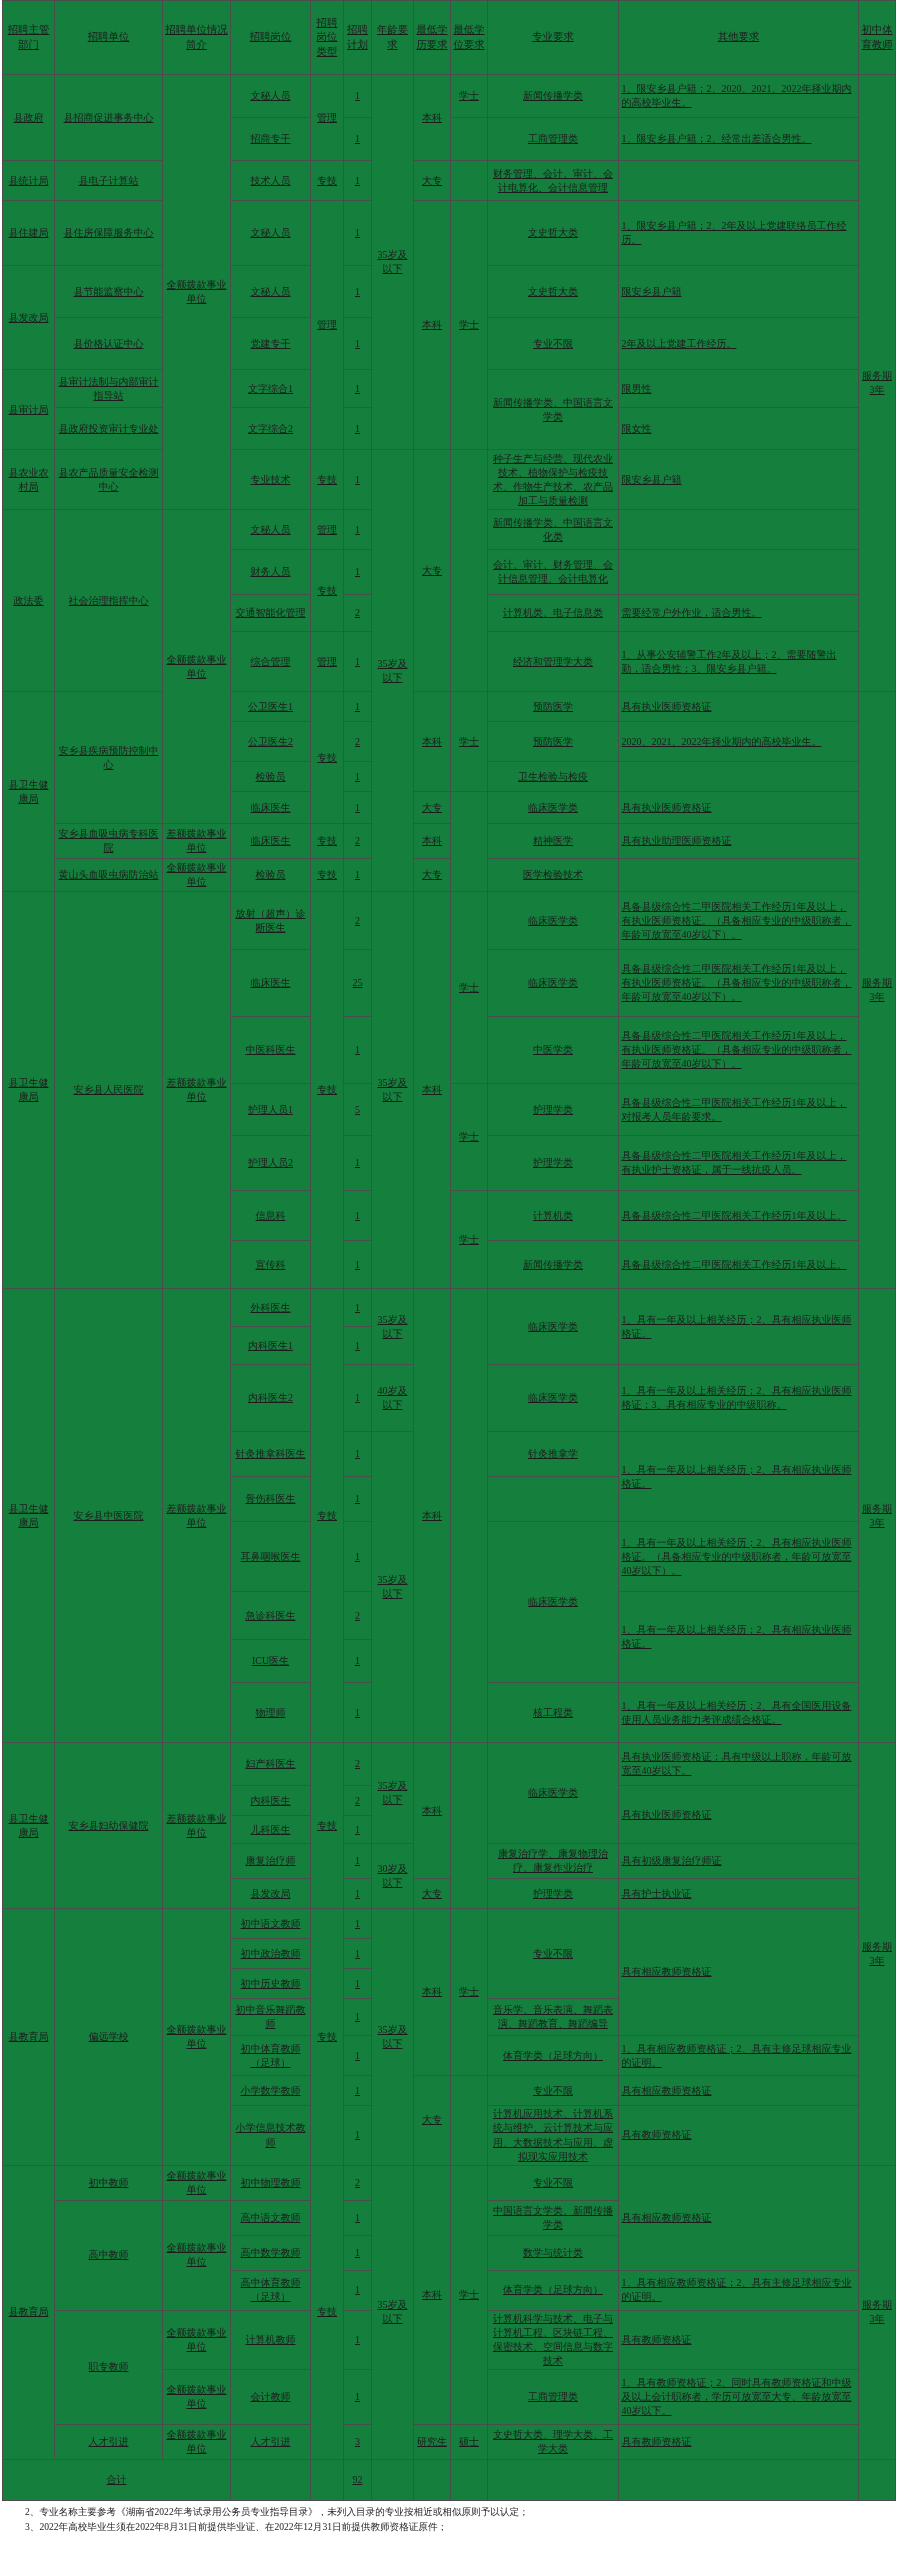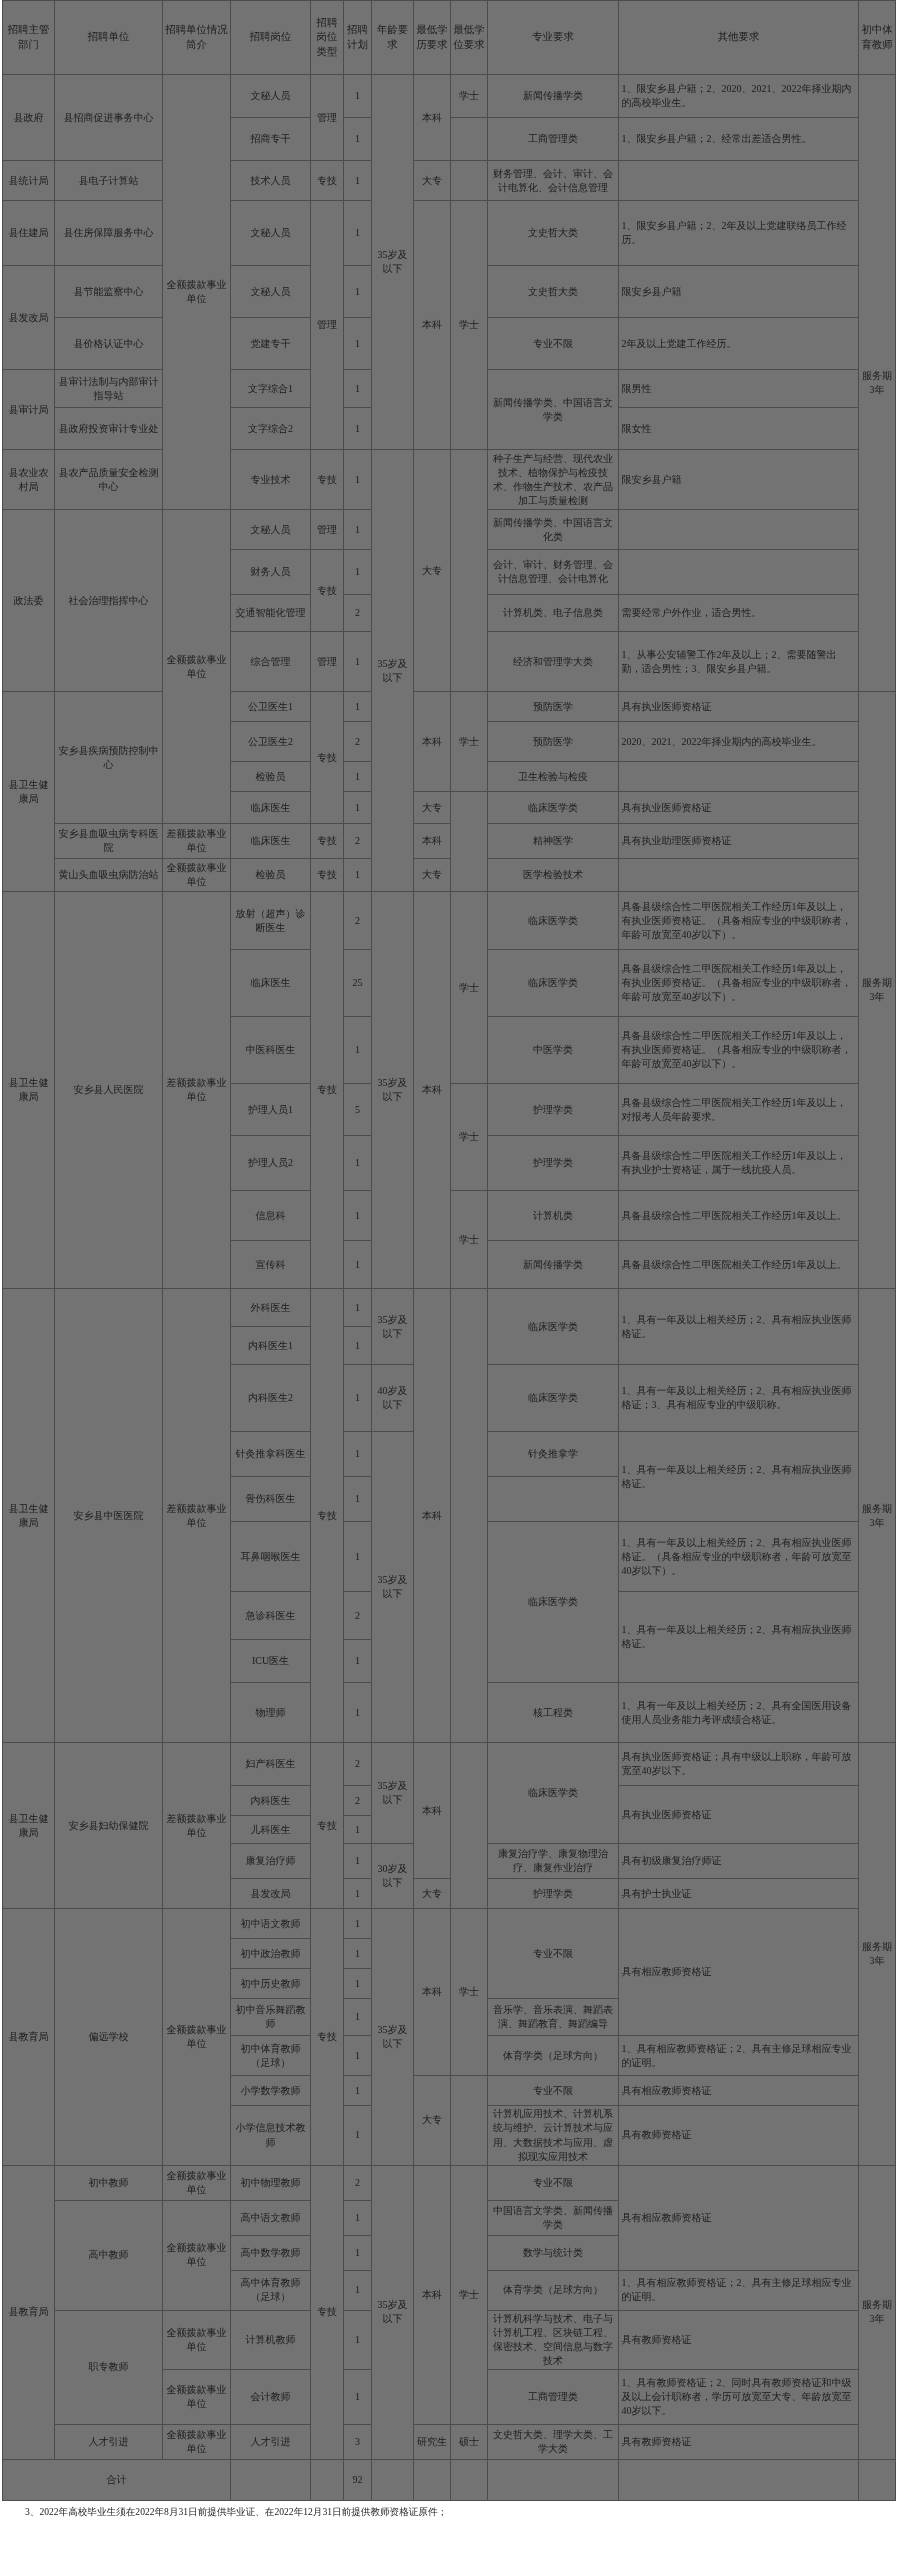--- a/index.html
+++ b/index.html
@@ -1,19 +1,19 @@
 <!DOCTYPE html>
 <html style="font-size:13.3px"><head>
 <meta charset="utf-8">
 <style>
   html,body{margin:0;padding:0;background:#ffffff;}
   body{width:898px;font-family:"Liberation Serif","DejaVu Serif",serif;color:#1c1c1c;}
   .page{width:898px;}
   .doc-title{text-align:center;font-size:14px;font-weight:bold;padding:10.8px 0 7.5px 0;letter-spacing:0.8px;}
-  table.pos-table{border-collapse:collapse;table-layout:fixed;width:893px;margin:0 auto;background:#737373;}
+  table.pos-table{border-collapse:collapse;table-layout:fixed;width:893px;margin:0 auto;background:#15803d;text-decoration:underline;}
   .pos-table th,.pos-table td{
     border:0.8px solid #4c4c4c;
     font-size:10px;
     text-align:center;
     vertical-align:middle;
     padding:0.8px 2.5px;
     line-height:1.42;
     word-break:break-all;
     overflow:hidden;
   }
@@ -485,16 +485,17 @@
           <td></td>
           <td></td>
           <td></td>
           <td></td>
           <td></td>
         </tr>
       </tbody>
   </table>
 
   <div class="notes">
+      <div class="note-line indent">2、专业名称主要参考《湖南省2022年考试录用公务员专业指导目录》，未列入目录的专业按相近或相似原则予以认定；</div>
       <div class="note-line indent">3、2022年高校毕业生须在2022年8月31日前提供毕业证、在2022年12月31日前提供教师资格证原件；</div>
     </div>
 </div>
 
 
 </body></html>

